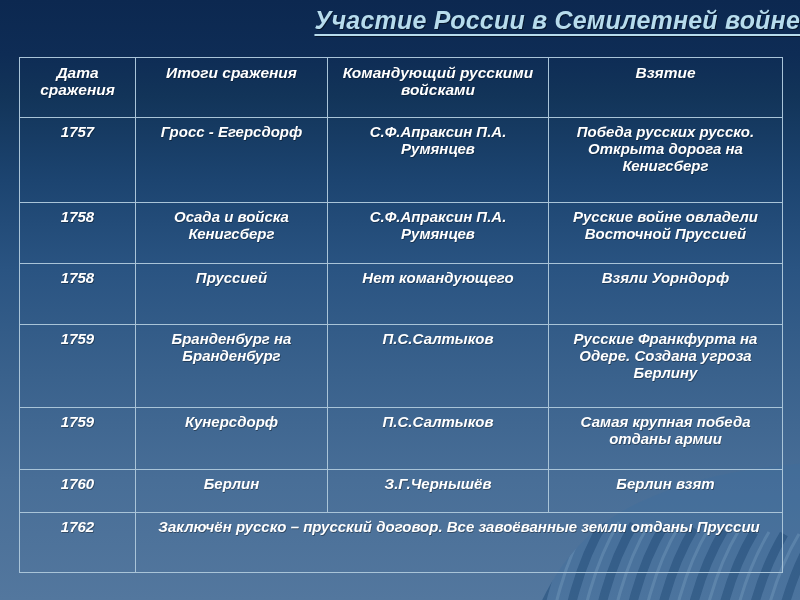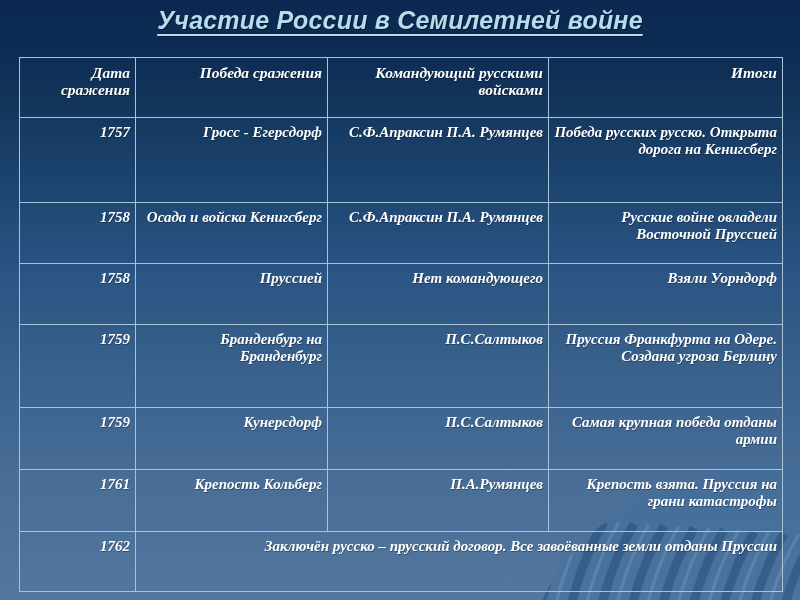--- a/index.html
+++ b/index.html
@@ -40,21 +40,21 @@
     opacity: 0.55;
     pointer-events: none;
     z-index: 0;
   }
 
   #title {
     position: absolute;
     left: 0;
     top: 6px;
     width: 800px;
-    text-align: center;
+    text-align: right;
     font-size: 25px;
     font-weight: bold;
     font-style: italic;
     color: #b7dced;
     text-decoration: underline;
     text-underline-offset: 5px;
     text-shadow: 1px 1px 0 rgba(0,0,0,0.45);
     letter-spacing: 0.2px;
     z-index: 3;
   }
@@ -76,29 +76,28 @@
   }
 
   table.hist col.c-date   { width: 116px; }
   table.hist col.c-place  { width: 192px; }
   table.hist col.c-cmd    { width: 221px; }
   table.hist col.c-res    { width: 234px; }
 
   table.hist th,
   table.hist td {
     border: 1px solid #a9c4d8;
-    text-align: right;
+    text-align: center;
     vertical-align: top;
     padding: 6px 5px 4px 5px;
     line-height: 1.12;
     font-style: italic;
     color: #ffffff;
     text-shadow: 0.6px 0.6px 0 rgba(0,0,0,0.35);
     background: transparent;
-    font-family: Liberation Serif, serif;
   }
 
   table.hist th {
     font-weight: bold;
     font-size: 15.5px;
     height: 49px;
   }
 
   table.hist td {
     font-weight: bold;
@@ -163,23 +162,23 @@
     <table class="hist">
       <colgroup>
         <col class="c-date">
           <col class="c-place">
           <col class="c-cmd">
           <col class="c-res">
       </colgroup>
       <thead>
         <tr class="r-h">
           <th>Дата сражения</th>
-          <th>Победа сражения</th>
+          <th>Итоги сражения</th>
           <th>Командующий русскими войсками</th>
-          <th>Итоги</th>
+          <th>Взятие</th>
         </tr>
       </thead>
       <tbody>
         <tr class="r-1">
           <td>1757</td>
           <td>Гросс - Егерсдорф</td>
           <td>С.Ф.Апраксин П.А. Румянцев</td>
           <td>Победа русских русско. Открыта дорога на Кенигсберг</td>
         </tr>
         <tr class="r-2">
@@ -191,33 +190,33 @@
         <tr class="r-3">
           <td>1758</td>
           <td>Пруссией</td>
           <td>Нет командующего</td>
           <td>Взяли Уорндорф</td>
         </tr>
         <tr class="r-4">
           <td>1759</td>
           <td>Бранденбург на Бранденбург</td>
           <td>П.С.Салтыков</td>
-          <td>Пруссия Франкфурта на Одере. Создана угроза Берлину</td>
+          <td>Русские Франкфурта на Одере. Создана угроза Берлину</td>
         </tr>
         <tr class="r-5">
           <td>1759</td>
           <td>Кунерсдорф</td>
           <td>П.С.Салтыков</td>
           <td>Самая крупная победа отданы армии</td>
         </tr>
-        <tr class="r-7">
-          <td>1761</td>
-          <td>Крепость Кольберг</td>
-          <td>П.А.Румянцев</td>
-          <td>Крепость взята. Пруссия на грани катастрофы</td>
+        <tr class="r-6">
+          <td>1760</td>
+          <td>Берлин</td>
+          <td>З.Г.Чернышёв</td>
+          <td>Берлин взят</td>
         </tr>
         <tr class="r-8">
           <td>1762</td>
           <td class="span3" colspan="3">Заключён русско – прусский договор. Все завоёванные земли отданы Пруссии</td>
         </tr>
       </tbody>
     </table>
   </div>
 
 </div>

